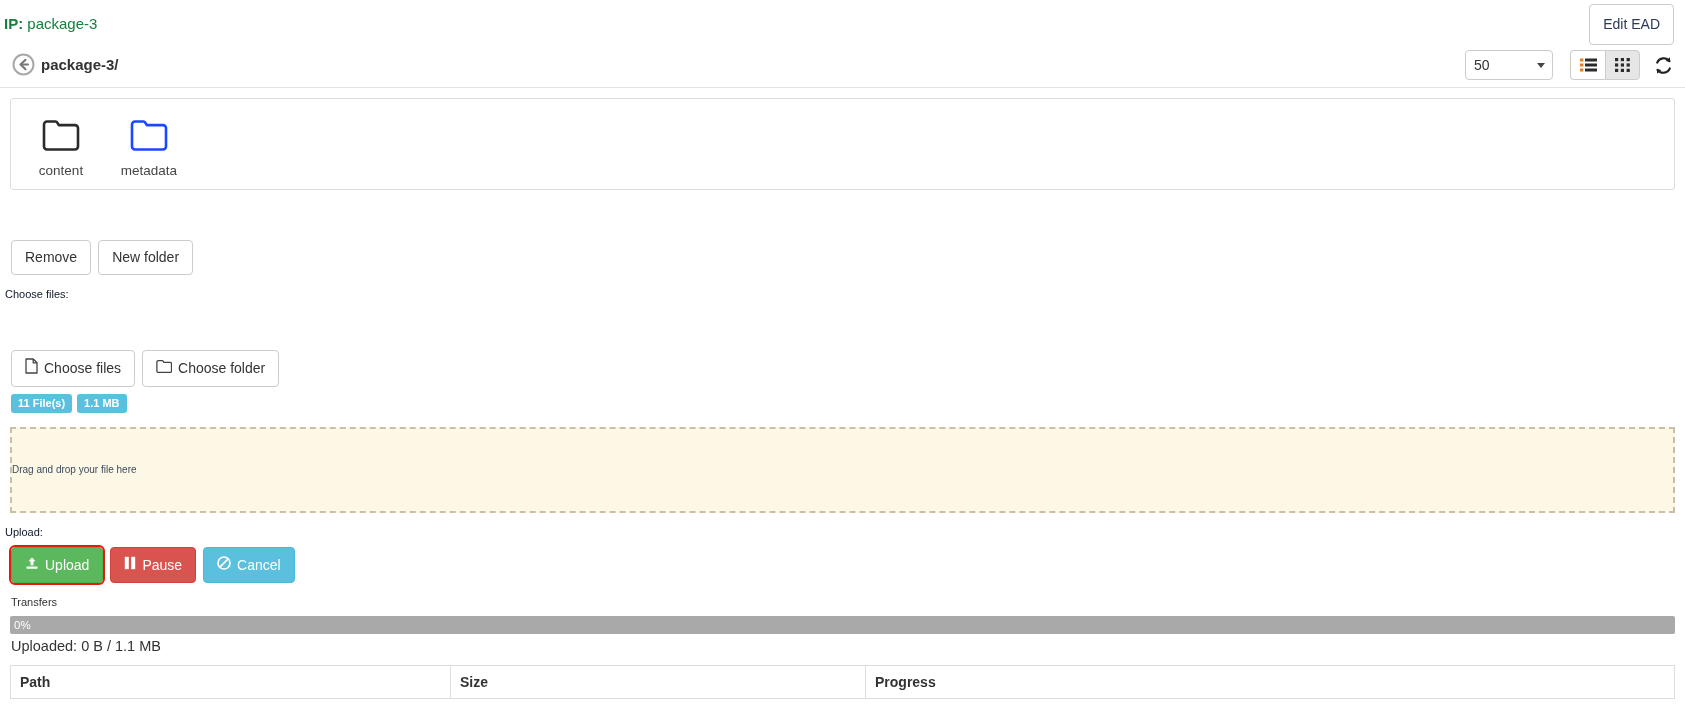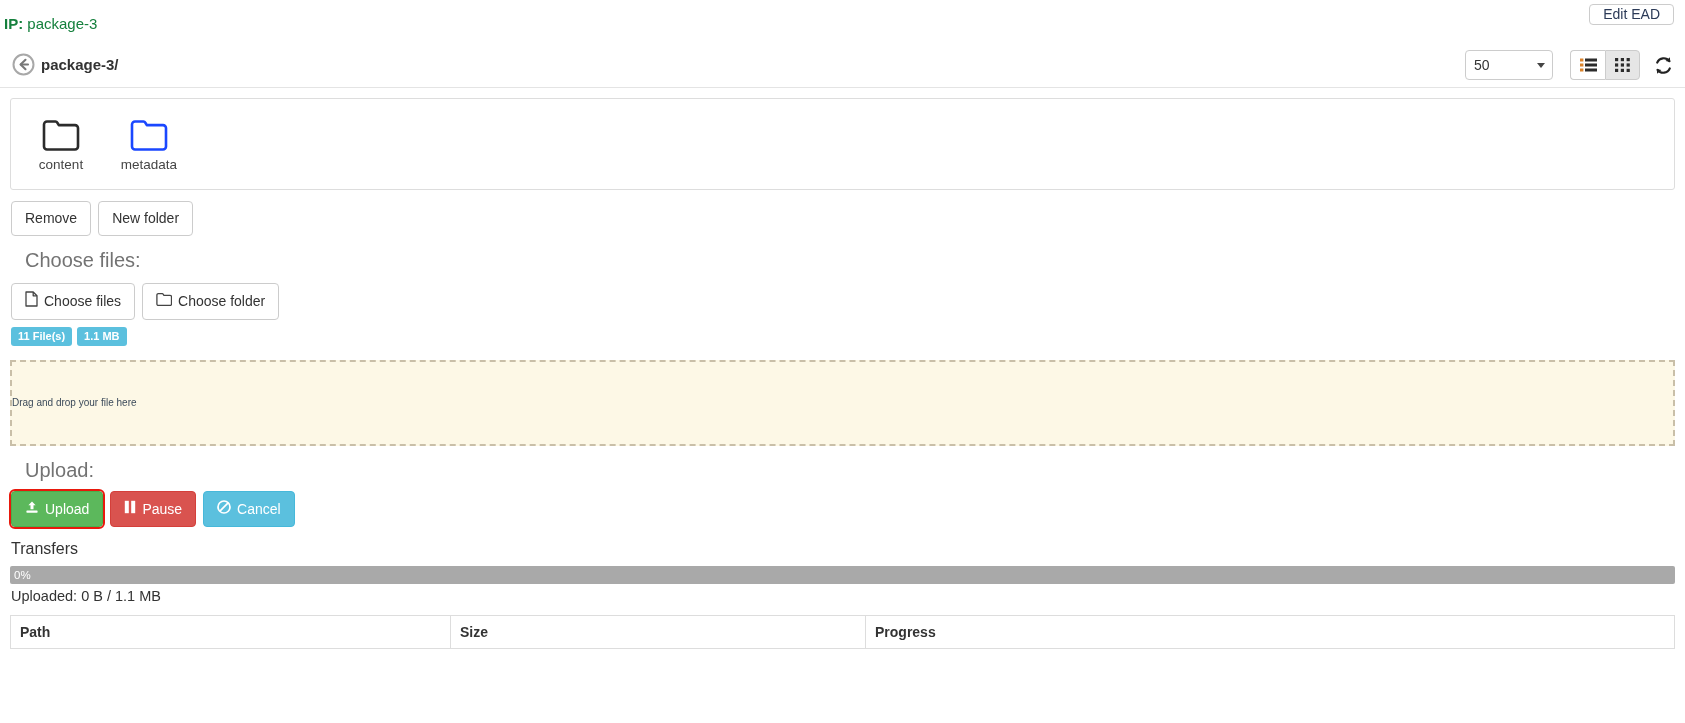--- a/index.html
+++ b/index.html
@@ -34,21 +34,21 @@
     color: #15803d;
     white-space: nowrap;
   }
   .ip-line .lbl { font-weight: bold; }
   .ip-line .val { font-weight: normal; }
 
   .edit-ead-btn {
     position: absolute;
     right: 11px;
     top: 4px;
-    padding: 0 13px;
+    padding: 10px 13px;
     font-size: 14px;
     color: #2b3a57;
     background: #ffffff;
     border: 1px solid #cccccc;
     border-radius: 4px;
     line-height: 1.35;
     cursor: pointer;
     font-family: "Liberation Sans", sans-serif;
   }
 
@@ -143,20 +143,21 @@
   }
   .fileitem {
     width: 88px;
     text-align: center;
     padding-top: 4px;
     cursor: pointer;
     user-select: none;
   }
   .fileitem .ficon { height: 44px; display:flex; align-items:center; justify-content:center; }
   .fileitem .flabel {
+    margin-top: 6px;
     font-size: 13.5px;
     color: #454545;
     white-space: nowrap;
   }
 
   
   .btnrow { margin: 11px 0 0 11px; display: flex; gap: 7px; }
   .plainbtn {
     padding: 7px 13px;
     font-size: 14px;
@@ -164,26 +165,27 @@
     background: #ffffff;
     border: 1px solid #cccccc;
     border-radius: 4px;
     cursor: pointer;
     font-family: "Liberation Sans", sans-serif;
     line-height: 1.35;
     display: inline-flex;
     align-items: center;
     gap: 6px;
     white-space: nowrap;
+    margin-top: 39px;
   }
 
   .sectionlabel {
-    margin: 13px 0 0 25px;
-    font-size: 20px;
-    color: #737373;
+    margin: 13px 0 0 5px;
+    font-size: 11px;
+    color: #0f172a;
   }
 
   .badgerow { margin: 7px 0 0 11px; display: flex; gap: 5px; }
   .badge {
     background: #5bc0de;
     color: #ffffff;
     font-size: 11px;
     font-weight: bold;
     border-radius: 3px;
     padding: 3px 7px;
@@ -221,21 +223,21 @@
   .cbtn.green  { background: #5cb85c; border-color: #4cae4c; }
   .cbtn.red    { background: #d9534f; border-color: #d43f3a; }
   .cbtn.blue   { background: #5bc0de; border-color: #46b8da; }
   .cbtn.focused {
     outline: 2px solid #e8190c;
     outline-offset: 0px;
   }
 
   .transfers-h {
     margin: 13px 0 0 11px;
-    font-size: 16px;
+    font-size: 11px;
     color: #333;
   }
 
   .progress-outer {
     margin: 8px 10px 0 10px;
     height: 18px;
     background: #a9a9a9;
     border-radius: 2px;
     position: relative;
     overflow: hidden;

